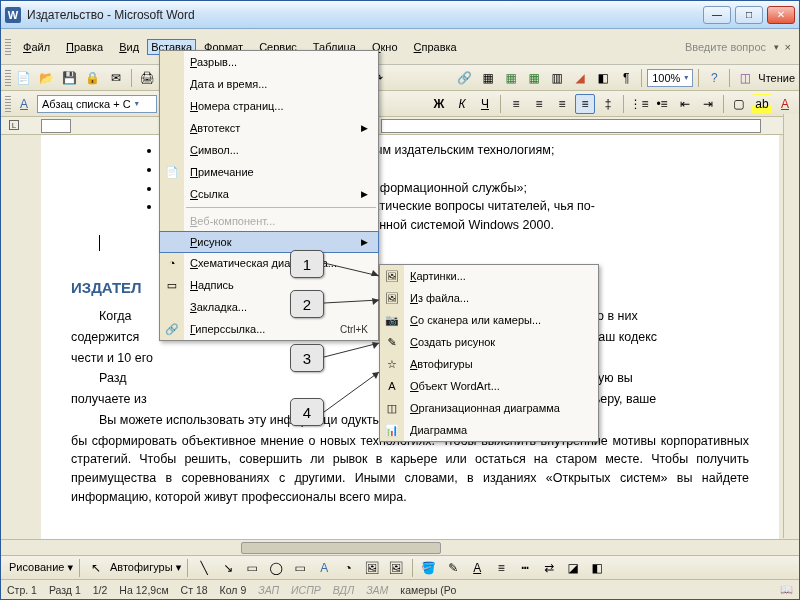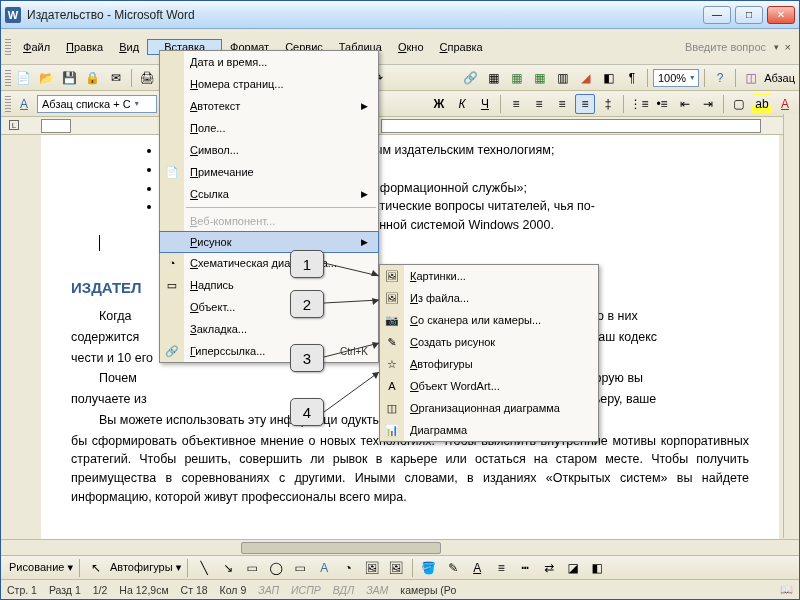--- a/index.html
+++ b/index.html
@@ -8,21 +8,21 @@
 .titlebar { height: 28px; background: linear-gradient(#f5fafe, #d4e7fa 40%, #b8d8f5); display: flex; align-items: center; padding: 0 4px; border-bottom: 1px solid #8aa8c8; }
 .titlebar .app-icon { width: 16px; height: 16px; background: #36609a; border-radius: 2px; margin-right: 6px; display: flex; align-items: center; justify-content: center; color: #fff; font-size: 11px; font-weight: bold; }
 .titlebar .title { font-size: 12px; color: #222; flex: 1; }
 .titlebar .winbtns { display: flex; gap: 4px; }
 .winbtn { width: 28px; height: 18px; border: 1px solid #7a9ac0; background: linear-gradient(#f0f6fc,#cfe3f7); border-radius: 3px; display: flex; align-items: center; justify-content: center; font-size: 10px; }
 .winbtn.close { background: linear-gradient(#f7c2b8,#e65a3f); color: #fff; border-color: #b03020; }
 .menubar { height: 36px; background: #ece9d8; display: flex; align-items: center; padding: 0 4px; font-size: 11px; border-bottom: 1px solid #c0c0b0; position: relative; justify-content: flex-end; }
 .menubar .grip { width: 6px; height: 16px; background: repeating-linear-gradient(#999,#999 1px,transparent 1px,transparent 3px); margin-right: 4px; }
 .menuitem { padding: 2px 8px; cursor: default; }
 .menuitem u { text-decoration: underline; }
-.menuitem.open { background: #cde3f7; border: 1px solid #4a7ab8; padding: 1px 16px; }
+.menuitem.open { background: #cde3f7; border: 1px solid #4a7ab8; padding: 1px 3px; }
 .menubar .question { margin-left: auto; color: #888; font-size: 11px; margin-right: 6px; }
 .menubar .miniclose { color: #555; font-size: 11px; padding: 0 4px; }
 .menubar .minidown { color: #555; font-size: 9px; padding: 0 2px; }
 .toolbar { height: 26px; background: linear-gradient(#f4f2e8,#e8e4d0); display: flex; align-items: center; padding: 0 4px; gap: 3px; border-bottom: 1px solid #c0bca0; font-size: 11px; }
 .toolbar .grip { width: 6px; height: 16px; background: repeating-linear-gradient(#999,#999 1px,transparent 1px,transparent 3px); }
 .tbtn { width: 20px; height: 20px; display: flex; align-items: center; justify-content: center; border: 1px solid transparent; border-radius: 2px; font-size: 12px; }
 .tsep { width: 1px; height: 18px; background: #b0ac90; margin: 0 2px; }
 .tcombo { height: 18px; border: 1px solid #7a99bf; background: #fff; font-size: 11px; padding: 0 4px; display: flex; align-items: center; }
 .tcombo .ar { margin-left: 4px; font-size: 8px; color: #4a6a9a; }
 .ruler { height: 18px; background: #f0eee0; border-bottom: 1px solid #c0bca0; position: relative; font-size: 8px; color: #444; overflow: hidden; }
@@ -116,21 +116,21 @@
     <div class="tbtn">¶</div>
     <div class="tsep"></div>
     <div class="tcombo">
         <span>100%</span>
         <span class="ar">▾</span>
       </div>
     <div class="tsep"></div>
     <div class="tbtn" style="color:#3a6ab0">?</div>
     <div class="tsep"></div>
     <div class="tbtn" style="color:#8a5aa0">◫</div>
-    <span>Абзац</span>
+    <span>Чтение</span>
   </div>
 
   <div class="toolbar">
     <div class="grip"></div>
     <div class="tbtn" style="color:#3a6ab0;text-decoration:underline">A</div>
     <div class="tcombo" style="width:120px">
         <span>Абзац списка + С</span>
         <span class="ar">▾</span>
       </div>
     <div style="flex:1"></div>
@@ -165,21 +165,21 @@
       <li><span style="visibility:hidden">xxxxxxxxxxxxxxxxxxxxxxxxxx</span><span>временным издательским технологиям;</span></li>
       <li><span style="visibility:hidden">xxxxxxxxxxxxxxxxxxxxxxxxxx</span><span>логиях;</span></li>
       <li><span style="visibility:hidden">xxxxxxxxxxxxxxxxxxxxxxxxxx</span><span>ректор информационной службы»;</span></li>
       <li><span style="visibility:hidden">xxxxxxxxxxxxxxxxxxxxxxxxxx</span><span>ы на практические вопросы читателей, чья по-</span><br><span style="visibility:hidden">xxxxxxxxxxxxxxxxxxxxxxxxxx</span><span>операционной системой Windows 2000.</span></li>
     </ul>
     <div class="cursor"></div>
     <div class="h2">ИЗДАТЕЛ</div>
     <p><span>Когда</span><span style="display:inline-block;width:440px"></span><span>ь, что в них</span></p>
     <p style="text-indent:0"><span>содержится</span><span style="display:inline-block;width:450px"></span><span>Наш кодекс</span></p>
     <p style="text-indent:0">чести и 10 его</p>
-    <p><span>Почем</span><span style="display:inline-block;width:440px"></span><span>которую вы</span></p>
+    <p><span>Разд</span><span style="display:inline-block;width:440px"></span><span>которую вы</span></p>
     <p style="text-indent:0"><span>получаете из</span><span style="display:inline-block;width:440px"></span><span>рьеру, ваше</span></p>
     <p>Вы можете использовать эту информаци                                                   одукты.   Что-</p>
     <p style="text-indent:0">бы сформировать объективное мнение о новых технологиях. Чтобы выяснить внутренние мотивы корпоративных стратегий. Чтобы решить, совершить ли рывок в карьере или остаться на старом месте. Чтобы получить преимущества в соревнованиях с другими. Иными словами, в изданиях «Открытых систем» вы найдете информацию, которой живут профессионалы всего мира.</p>
   </div>
 
   <div class="hscroll">
       <div class="thumb"></div>
     </div>
 
   <div class="drawbar">
@@ -225,37 +225,37 @@
   </div>
 </div>
 
 <div class="vscroll"></div>
 
 <div class="dropdown main">
   <div class="iconcol"></div>
   <div id="insert-menu-host">
       <div class="mi">
         <span class="micon"></span>
+        <span><u>Р</u>азрыв...</span>
+      </div>
+      <div class="mi">
+        <span class="micon"></span>
         <span><u>Д</u>ата и время...</span>
       </div>
       <div class="mi">
         <span class="micon"></span>
         <span><u>Н</u>омера страниц...</span>
       </div>
       <div class="mi">
         <span class="micon"></span>
         <span><u>А</u>втотекст</span>
         <span class="arrow">▶</span>
       </div>
       <div class="mi">
         <span class="micon"></span>
-        <span><u>П</u>оле...</span>
-      </div>
-      <div class="mi">
-        <span class="micon"></span>
         <span><u>С</u>имвол...</span>
       </div>
       <div class="mi">
         <span class="micon">📄</span>
         <span><u>П</u>римечание</span>
       </div>
       <div class="mi">
         <span class="micon"></span>
         <span><u>С</u>сылка</span>
         <span class="arrow">▶</span>
@@ -270,24 +270,20 @@
         <span><u>Р</u>исунок</span>
         <span class="arrow">▶</span>
       </div>
       <div class="mi">
         <span class="micon">◔</span>
         <span><u>С</u>хематическая диаграмма...</span>
       </div>
       <div class="mi">
         <span class="micon">▭</span>
         <span><u>Н</u>адпись</span>
-      </div>
-      <div class="mi">
-        <span class="micon"></span>
-        <span><u>О</u>бъект...</span>
       </div>
       <div class="mi">
         <span class="micon"></span>
         <span><u>З</u>акладка...</span>
       </div>
       <div class="mi">
         <span class="micon">🔗</span>
         <span><u>Г</u>иперссылка...</span>
         <span class="shortcut">Ctrl+K</span>
       </div>

